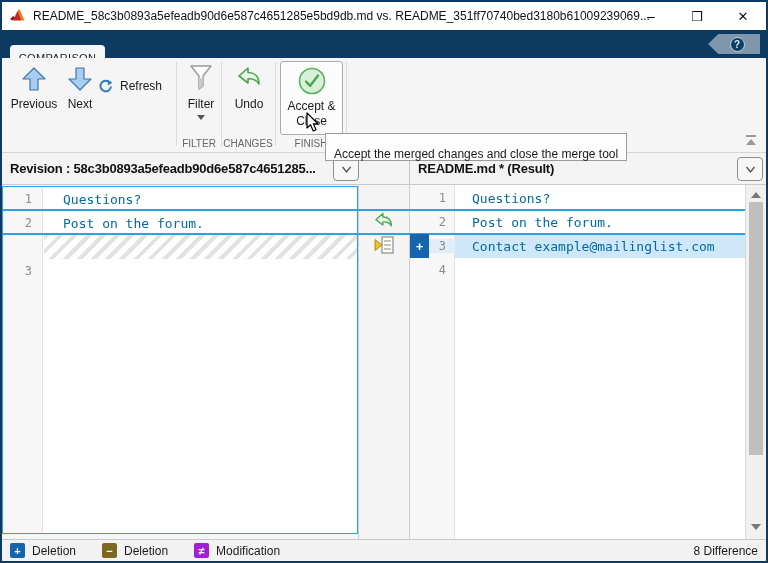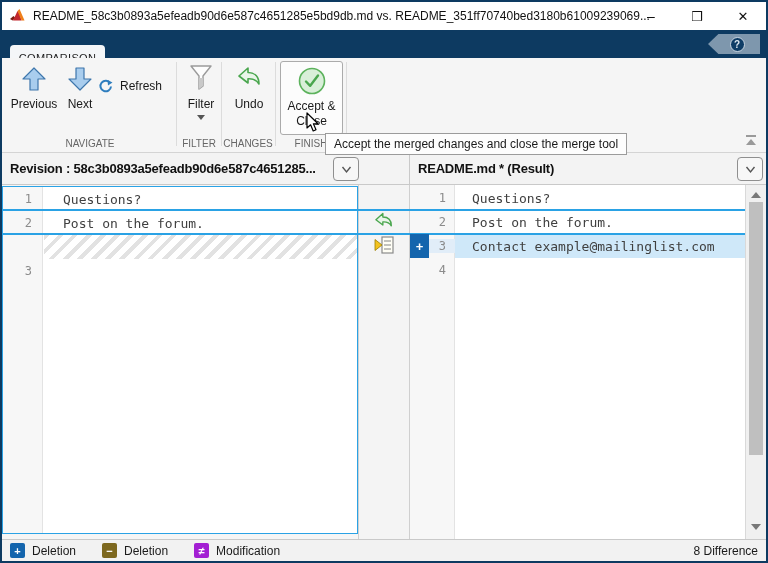--- a/index.html
+++ b/index.html
@@ -46,37 +46,37 @@
   .caret { width:0; height:0; border-left:4px solid transparent; border-right:4px solid transparent;
            border-top:5px solid #555; }
   .accept-btn { position:absolute; left:278px; top:3px; width:63px; height:74px;
                 border:1px solid #ababab; border-radius:3px; background:#fcfcfc;
                 display:flex; flex-direction:column; align-items:center; font-size:12px; color:#1a1a1a; }
   .accept-btn .lbl2 { line-height:15px; text-align:center; margin-top:3px; }
   .collapse-icon { position:absolute; right:8px; bottom:6px; }
 
   
   .tooltip { position:absolute; left:323px; top:131px; height:22px; z-index:50;
-             background:#fdfdfd; border:1px solid #9b9b9b; padding:3px 8px;
+             background:#fdfdfd; border:1px solid #9b9b9b; padding:13px 8px;
              font-size:12px; color:#1a1a1a; white-space:nowrap; }
 
   
   .headers { position:absolute; left:0; top:151px; right:0; height:32px; background:#f3f3f3;
              border-bottom:1px solid #c9c9c9; }
   .header-left { position:absolute; left:0; top:0; bottom:0; width:408px; border-right:1px solid #c9c9c9; }
   .header-right { position:absolute; left:408px; top:0; bottom:0; right:0; }
   .header-title { position:absolute; left:8px; top:0; height:100%; display:flex; align-items:center;
                   font-size:13px; font-weight:bold; color:#111; white-space:nowrap; letter-spacing:-0.2px; }
   .hdr-drop { position:absolute; top:4px; width:26px; height:24px; border:1px solid #8f8f8f;
               border-radius:4px; background:#f7f7f7; display:flex; align-items:center; justify-content:center; }
   .hdr-drop-left { left:331px; } .hdr-drop-right { right:3px; }
 
   
   .editor { position:absolute; left:0; top:183px; right:0; height:354px; background:#f5f5f5; }
-  .code { font-family:"DejaVu Sans Mono","Liberation Mono",monospace; font-size:13px; color:#404040; }
+  .code { font-family:"DejaVu Sans Mono","Liberation Mono",monospace; font-size:13px; color:#0369a1; }
 
   .left-pane { position:absolute; left:0; top:1px; width:356px; height:348px;
                border:1px solid #2aa2e5; background:#fff; }
   .lp-gutter { position:absolute; left:0; top:0; bottom:0; width:40px; background:#f7f7f7;
                border-right:1px solid #e3e3e3; }
   .lp-row { position:absolute; left:0; right:0; height:24px; display:flex; align-items:center; }
   .lnum { width:40px; padding-right:11px; text-align:right; color:#8b8b8b;
           font-size:12px; font-family:"DejaVu Sans Mono","Liberation Mono",monospace; flex:0 0 auto; }
   .ltext { padding-left:20px; white-space:pre; }
   .hatch { position:absolute; left:41px; top:48px; width:313px; height:24px;
@@ -178,21 +178,20 @@
     <div class="small-rows">
       <div class="small-row">
         <svg width="15" height="15" viewBox="0 0 15 15">
           <path d="M12.2 4.2 A5.3 5.3 0 1 0 13 7.5" fill="none" stroke="#2e7dbe" stroke-width="2"></path>
           <polygon points="9.5,1 14.5,3.5 10,6.5" fill="#2e7dbe"></polygon>
         </svg>
         <span>Refresh</span>
       </div>
     </div>
 
-    <div class="rgroup-label" style="left:6px; width:164px;">NAVIGATE</div>
 
     <div class="rsep" style="left:174px;"></div>
 
     <div class="rbtn" style="left:179px; top:6px; width:40px;">
       <svg width="26" height="28" viewBox="0 0 26 28">
         <polygon points="3,2 23,2 15,12 15,22 11,25 11,12" fill="#fdfdfd" stroke="#9a9a9a" stroke-width="1.4" stroke-linejoin="round"></polygon>
         <polygon points="11,14 15,14 15,22 11,25" fill="#c9c9c9"></polygon>
       </svg>
       <span class="lbl">Filter</span>
       <span class="caret" style="margin-top:4px;"></span>

